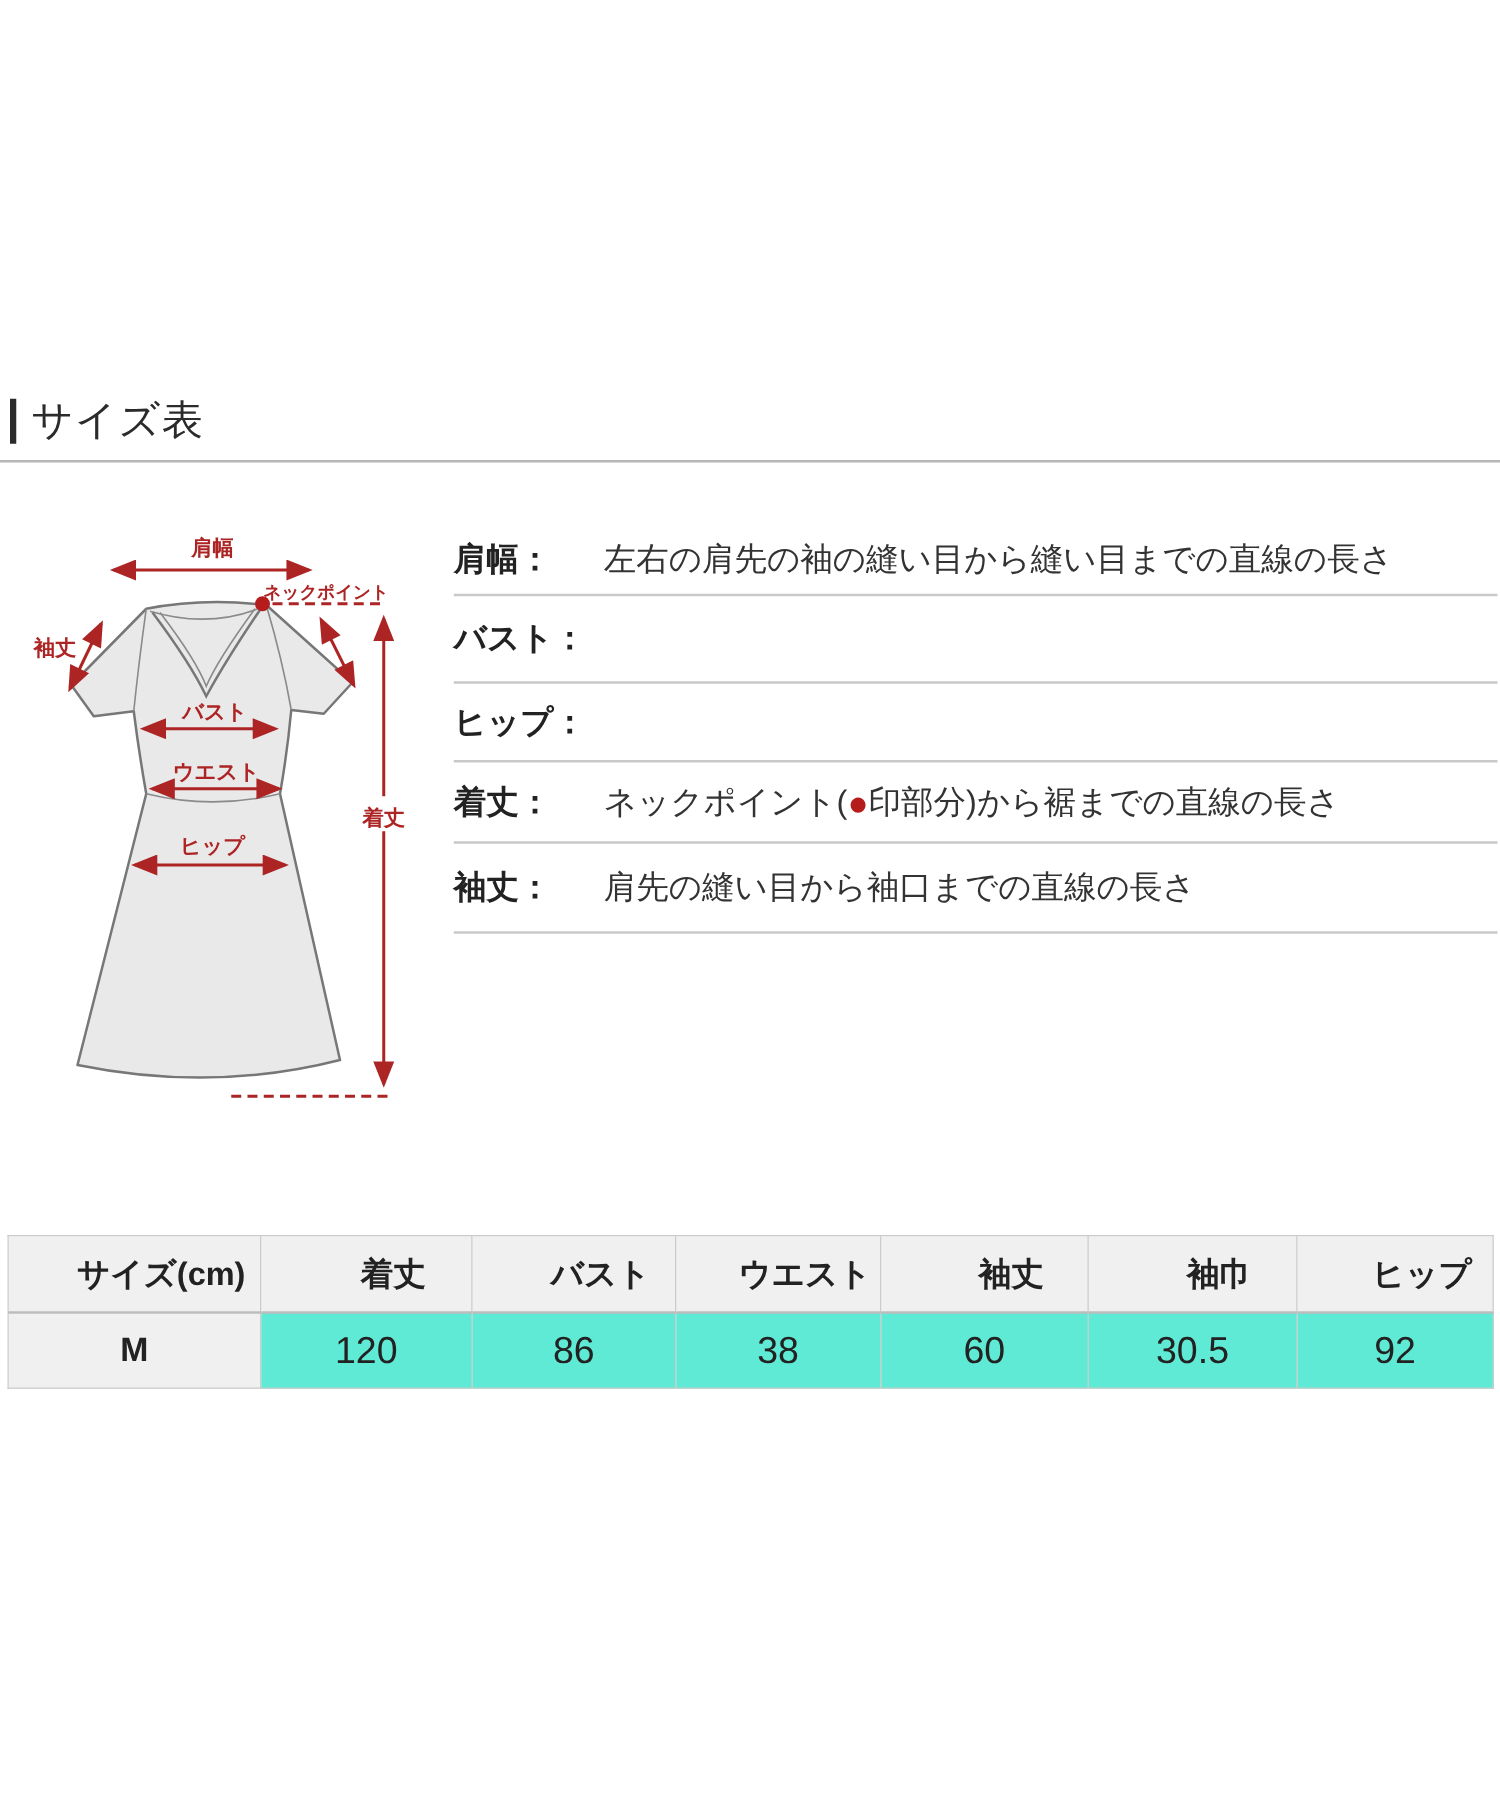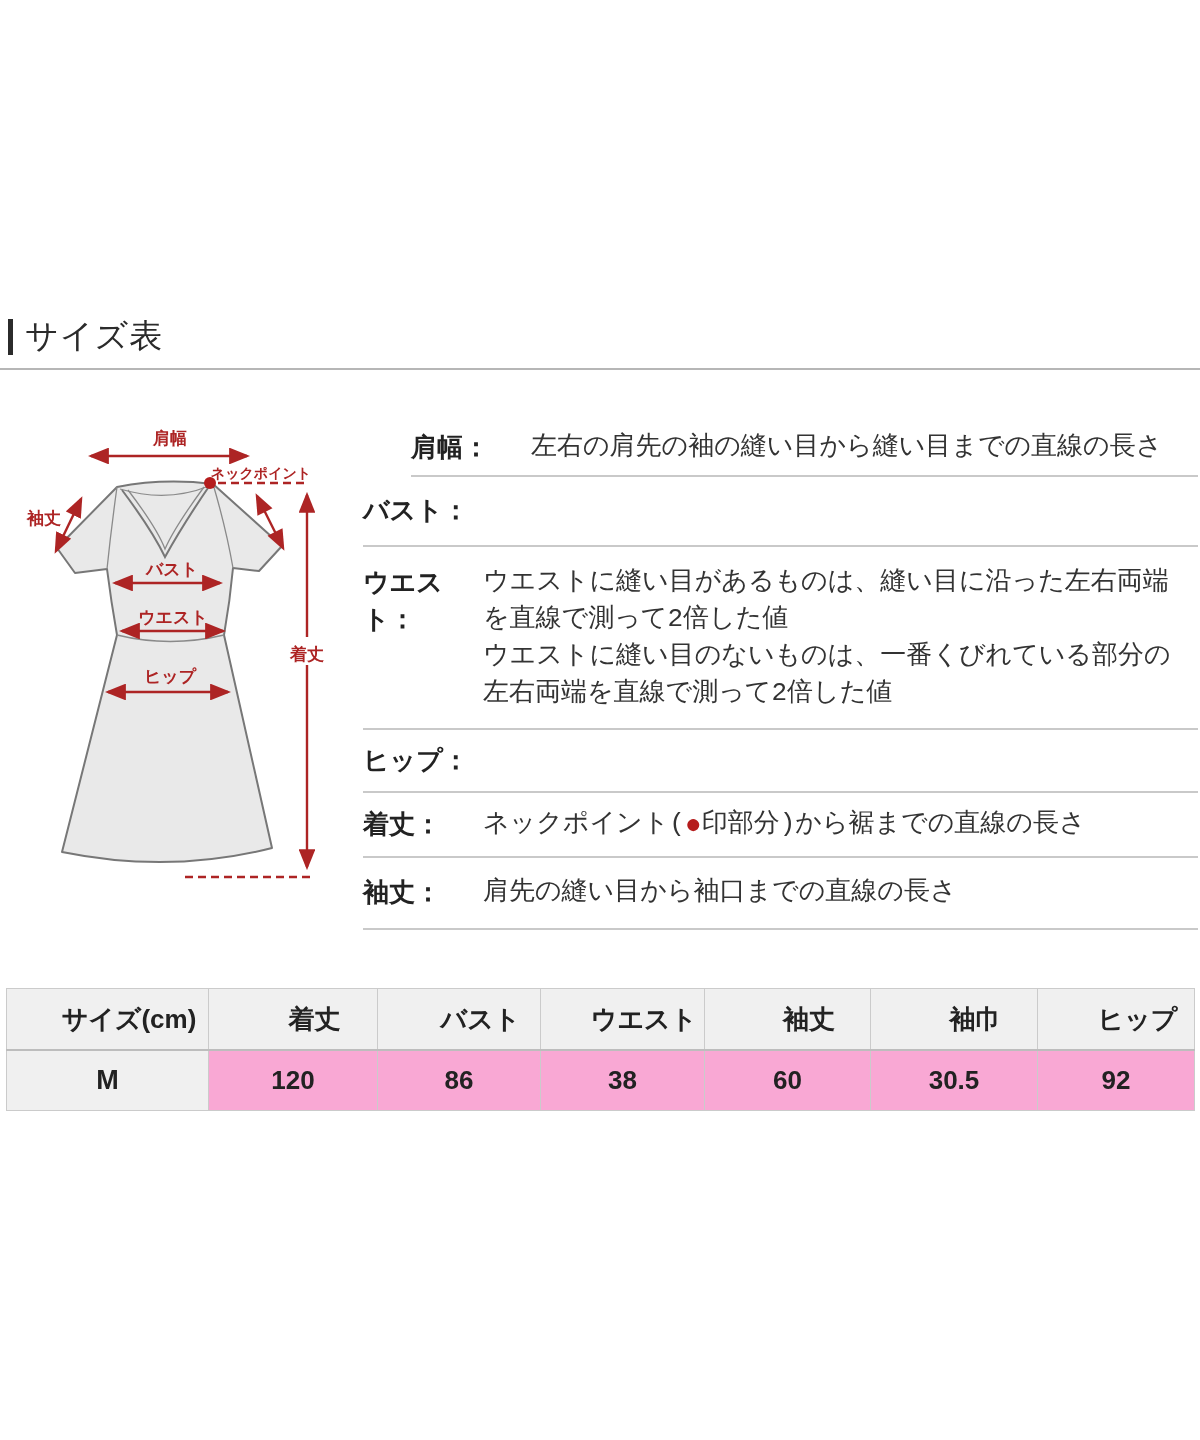--- a/index.html
+++ b/index.html
@@ -13,33 +13,33 @@
 
   
   .diagram{position:absolute;left:0;top:420px;width:360px;height:470px;}
   .dl{font-family:"Liberation Sans",sans-serif;font-size:17px;font-weight:bold;fill:#ad2424;text-anchor:middle;}
   .dl-small{font-size:14px;}
 
   
   .defs{position:absolute;left:363px;top:420px;width:835px;}
   .def-row{display:flex;border-bottom:2px solid #c9c9c9;font-size:26px;line-height:37px;}
   .def-term{width:120px;flex:none;font-weight:bold;color:#222;}
-  .def-desc{flex:1;white-space:pre-line;color:#333;font-family:Liberation Mono, monospace;}
-  .r1{padding:9px 0 9px;margin-left:48px;}
+  .def-desc{flex:1;white-space:pre-line;color:#333;}
+  .r1{padding:9px 0 9px;}
   .r2{padding:15px 0 16px;}
   .r3{padding:17px 0 16px;}
   .r4{padding:12px 0 12px;flex-direction:column;}
   .r5{padding:13px 0 13px;}
   .r6{padding:16px 0 17px;justify-content:flex-end;}
   .inline-dot{color:#b51c1c;font-size:28px;line-height:1;vertical-align:-2px;}
 
   
   .size-table{position:absolute;left:6px;top:988px;width:1188px;border-collapse:collapse;table-layout:fixed;text-align:center;color:#222;}
   .size-table th{height:58px;background:#f0f0f0;border:1px solid #cbcbcb;border-bottom:2px solid #bdbdbd;font-size:26px;font-weight:bold;padding-left:44px;}
-  .size-table td{height:57px;background:#f9a8d4;border:1px solid #cbcbcb;font-size:26px;font-weight:bold;}
+  .size-table td{height:57px;background:#5eead4;border:1px solid #cbcbcb;font-size:30px;font-weight:normal;}
   .size-table td.size-col{background:#f0f0f0;font-weight:bold;font-size:27px;}
 </style>
 </head>
 <body>
 
 <div class="title-row">
   <div class="title-bar"></div>
   <div class="title-text">サイズ表</div>
 </div>
 <div class="title-divider"></div>
@@ -87,27 +87,20 @@
 </svg>
 
 <div class="defs">
   <div class="def-row r1">
     <div class="def-term">肩幅：</div>
     <div class="def-desc">左右の肩先の袖の縫い目から縫い目までの直線の長さ</div>
   </div>
   <div class="def-row r2">
     <div class="def-term">バスト：</div>
   </div>
-  <div class="def-row r3">
-    <div class="def-term">ウエスト：</div>
-    <div class="def-desc">ウエストに縫い目があるものは、縫い目に沿った左右両端
-を直線で測って2倍した値
-ウエストに縫い目のないものは、一番くびれている部分の
-左右両端を直線で測って2倍した値</div>
-  </div>
   <div class="def-row r4">
     <div class="def-term">ヒップ：</div>
   </div>
   <div class="def-row r5">
     <div class="def-term">着丈：</div>
     <div class="def-desc"><span>ネックポイント(</span><span class="inline-dot">●</span><span>印部分)から裾までの直線の長さ</span></div>
   </div>
   <div class="def-row r6">
     <div class="def-term">袖丈：</div>
     <div class="def-desc">肩先の縫い目から袖口までの直線の長さ</div>

